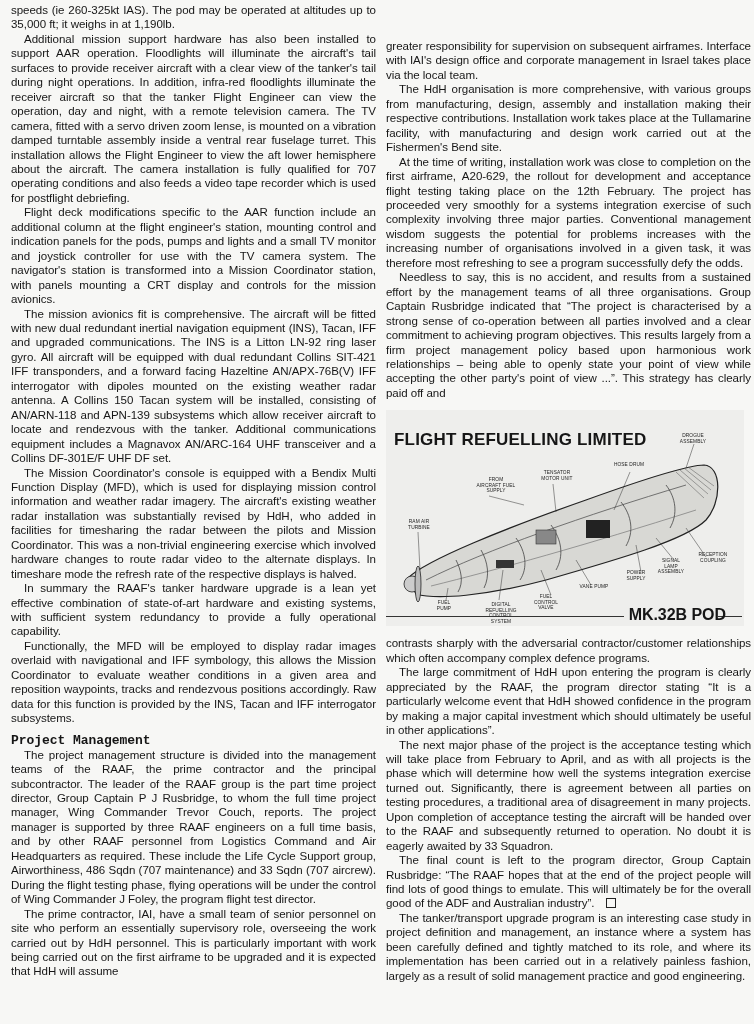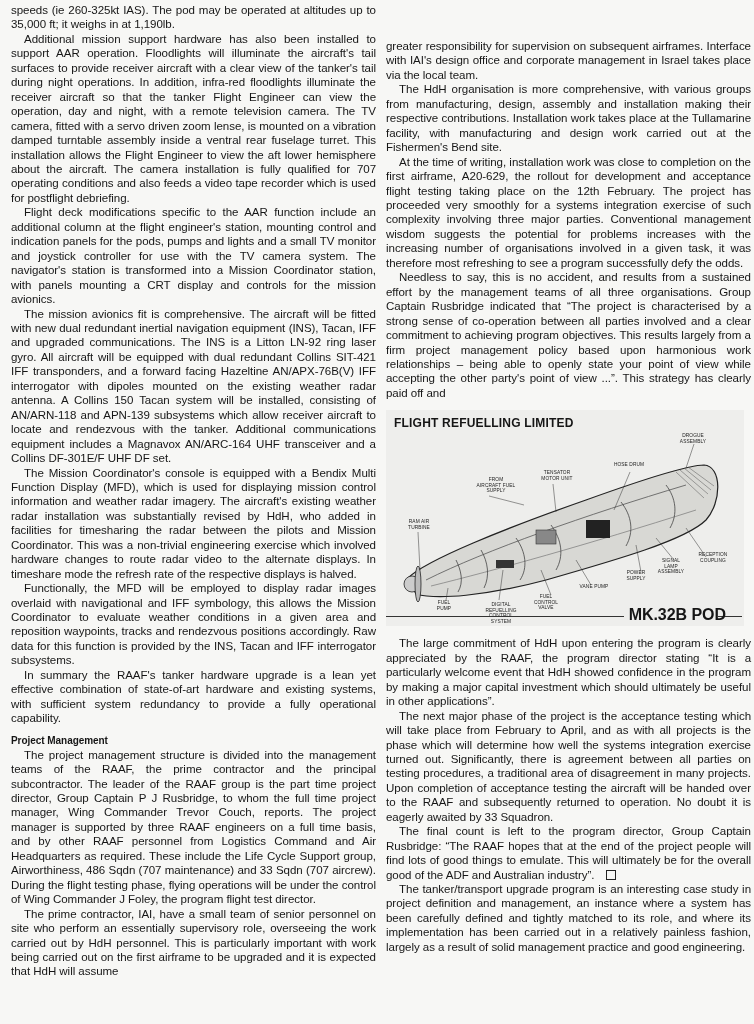--- a/index.html
+++ b/index.html
@@ -14,31 +14,31 @@
     width: 365px;
     font-size: 11.55px; line-height: 14.45px;
     text-align: justify; hyphens: manual;
     letter-spacing: -0.05px;
   }
   .col-left { left: 11px; top: 3px; }
   .col-right { left: 386px; top: 3px; margin-top: 36px; }
   .col p { margin: 0; text-indent: 0; }
   .col p.ind { text-indent: 13px; }
   .col h3 {
-    margin: 7px 0 0 0; font-size: 10px; line-height: 15px; font-weight: bold;
+    margin: 7px 0 0 0; font-size: 13px; line-height: 15px; font-weight: bold; font-family: Liberation Mono, monospace;
   }
   .figure {
     position: relative;
     width: 358px; height: 216px;
     margin: 10px 0 10px 0;
     background: #eeeeec;
   }
   .fig-title {
-    position: absolute; left: 8px; top: 6px;
-    font-size: 12px; font-weight: bold; letter-spacing: 0.2px;
+    position: absolute; left: 8px; top: 23px;
+    font-size: 17px; font-weight: bold; letter-spacing: 0.2px;
   }
   .fig-caption {
     position: absolute; right: 18px; bottom: 4px;
     font-size: 16px; font-weight: bold;
   }
   .fig-rule {
     position: absolute; left: 0; right: 120px; bottom: 9px;
     height: 1px; background: #333;
   }
   .fig-rule2 {
@@ -57,22 +57,22 @@
 </style>
 </head>
 <body>
 
 <div class="col col-left">
   <p>speeds (ie 260-325kt IAS). The pod may be operated at altitudes up to 35,000 ft; it weighs in at 1,190lb.</p>
   <p class="ind">Additional mission support hardware has also been installed to support AAR operation. Floodlights will illuminate the aircraft's tail surfaces to provide receiver aircraft with a clear view of the tanker's tail during night operations. In addition, infra-red flood­lights illuminate the receiver aircraft so that the tanker Flight Engineer can view the operation, day and night, with a remote television camera. The TV camera, fitted with a servo driven zoom lense, is mounted on a vibration damped turntable assem­bly inside a ventral rear fuselage turret. This installation allows the Flight Engineer to view the aft lower hemisphere about the aircraft. The camera installation is fully qualified for 707 operat­ing conditions and also feeds a video tape recorder which is used for postflight debriefing.</p>
   <p class="ind">Flight deck modifications specific to the AAR function include an additional column at the flight engineer's station, mounting control and indication panels for the pods, pumps and lights and a small TV monitor and joystick controller for use with the TV camera system. The navigator's station is transformed into a Mission Coordinator station, with panels mounting a CRT display and controls for the mission avionics.</p>
   <p class="ind">The mission avionics fit is comprehensive. The aircraft will be fitted with new dual redundant inertial navigation equipment (INS), Tacan, IFF and upgraded communications. The INS is a Lit­ton LN-92 ring laser gyro. All aircraft will be equipped with dual redundant Collins SIT-421 IFF transponders, and a forward fac­ing Hazeltine AN/APX-76B(V) IFF interrogator with dipoles mounted on the existing weather radar antenna. A Collins 150 Tacan system will be installed, consisting of AN/ARN-118 and APN-139 subsystems which allow receiver aircraft to locate and rendezvous with the tanker. Additional communications equip­ment includes a Magnavox AN/ARC-164 UHF transceiver and a Collins DF-301E/F UHF DF set.</p>
   <p class="ind">The Mission Coordinator's console is equipped with a Bendix Multi Function Display (MFD), which is used for displaying mis­sion control information and weather radar imagery. The air­craft's existing weather radar installation was substantially revised by HdH, who added in facilities for timesharing the radar between the pilots and Mission Coordinator. This was a non-triv­ial engineering exercise which involved hardware changes to route radar video to the alternate displays. In timeshare mode the refresh rate of the respective displays is halved.</p>
+  <p class="ind">In summary the RAAF's tanker hardware upgrade is a lean yet effective combination of state-of-art hardware and existing sys­tems, with sufficient system redundancy to provide a fully opera­tional capability.</p>
   <p class="ind">Functionally, the MFD will be employed to display radar images overlaid with navigational and IFF symbology, this allows the Mission Coordinator to evaluate weather conditions in a given area and reposition waypoints, tracks and rendezvous positions accordingly. Raw data for this function is provided by the INS, Tacan and IFF interrogator subsystems.</p>
-  <p class="ind">In summary the RAAF's tanker hardware upgrade is a lean yet effective combination of state-of-art hardware and existing sys­tems, with sufficient system redundancy to provide a fully opera­tional capability.</p>
   <h3>Project Management</h3>
   <p class="ind">The project management structure is divided into the man­agement teams of the RAAF, the prime contractor and the princi­pal subcontractor. The leader of the RAAF group is the part time project director, Group Captain P J Rusbridge, to whom the full time project manager, Wing Commander Trevor Couch, reports. The project manager is supported by three RAAF engineers on a full time basis, and by other RAAF personnel from Logistics Command and Air Headquarters as required. These include the Life Cycle Support group, Airworthiness, 486 Sqdn (707 mainte­nance) and 33 Sqdn (707 aircrew). During the flight testing phase, flying operations will be under the control of Wing Com­mander J Foley, the program flight test director.</p>
   <p class="ind">The prime contractor, IAI, have a small team of senior person­nel on site who perform an essentially supervisory role, over­seeing the work carried out by HdH personnel. This is par­ticularly important with work being carried out on the first air­frame to be upgraded and it is expected that HdH will assume</p>
 </div>
 
 <div class="col col-right">
   <p>greater responsibility for supervision on subsequent airframes. Interface with IAI's design office and corporate management in Israel takes place via the local team.</p>
   <p class="ind">The HdH organisation is more comprehensive, with various groups from manufacturing, design, assembly and installation making their respective contributions. Installation work takes place at the Tullamarine facility, with manufacturing and design work carried out at the Fishermen's Bend site.</p>
   <p class="ind">At the time of writing, installation work was close to comple­tion on the first airframe, A20-629, the rollout for development and acceptance flight testing taking place on the 12th February. The project has proceeded very smoothly for a systems integra­tion exercise of such complexity involving three major parties. Conventional management wisdom suggests the potential for problems increases with the increasing number of organisations involved in a given task, it was therefore most refreshing to see a program successfully defy the odds.</p>
   <p class="ind">Needless to say, this is no accident, and results from a sus­tained effort by the management teams of all three organisa­tions. Group Captain Rusbridge indicated that “The project is characterised by a strong sense of co-operation between all parties involved and a clear commitment to achieving program objectives. This results largely from a firm project management policy based upon harmonious work relationships – being able to openly state your point of view while accepting the other party's point of view ...”. This strategy has clearly paid off and</p>
@@ -135,17 +135,18 @@
     <div class="lbl" style="left:190px;top:174px;width:36px;">VANE PUMP</div>
     <div class="lbl" style="left:146px;top:184px;width:28px;">FUEL CONTROL VALVE</div>
     <div class="lbl" style="left:96px;top:192px;width:38px;">DIGITAL REFUELLING CONTROL SYSTEM</div>
     <div class="lbl" style="left:46px;top:190px;width:24px;">FUEL PUMP</div>
 
     <div class="fig-rule"></div>
     <div class="fig-rule2"></div>
     <div class="fig-caption">MK.32B POD</div>
   </div>
 
+  <p>contrasts sharply with the adversarial contractor/customer rela­tionships which often accompany complex defence programs.</p>
   <p class="ind">The large commitment of HdH upon entering the program is clearly appreciated by the RAAF, the program director stating “It is a particularly welcome event that HdH showed confidence in the program by making a major capital investment which should ultimately be useful in other applications”.</p>
   <p class="ind">The next major phase of the project is the acceptance testing which will take place from February to April, and as with all pro­jects is the phase which will determine how well the systems inte­gration exercise turned out. Significantly, there is agreement between all parties on testing procedures, a traditional area of disagreement in many projects. Upon completion of acceptance testing the aircraft will be handed over to the RAAF and subse­quently returned to operation. No doubt it is eagerly awaited by 33 Squadron.</p>
   <p class="ind"><span>The final count is left to the program director, Group Captain Rusbridge: “The RAAF hopes that at the end of the project peo­ple will find lots of good things to emulate. This will ultimately be for the overall good of the ADF and Australian industry”.</span><span class="end-mark"></span></p>
   <p class="ind">The tanker/transport upgrade program is an interesting case study in project definition and management, an instance where a system has been carefully defined and tightly matched to its role, and where its implementation has been carried out in a rela­tively painless fashion, largely as a result of solid management practice and good engineering.</p>
 </div>
 
 </body></html>

